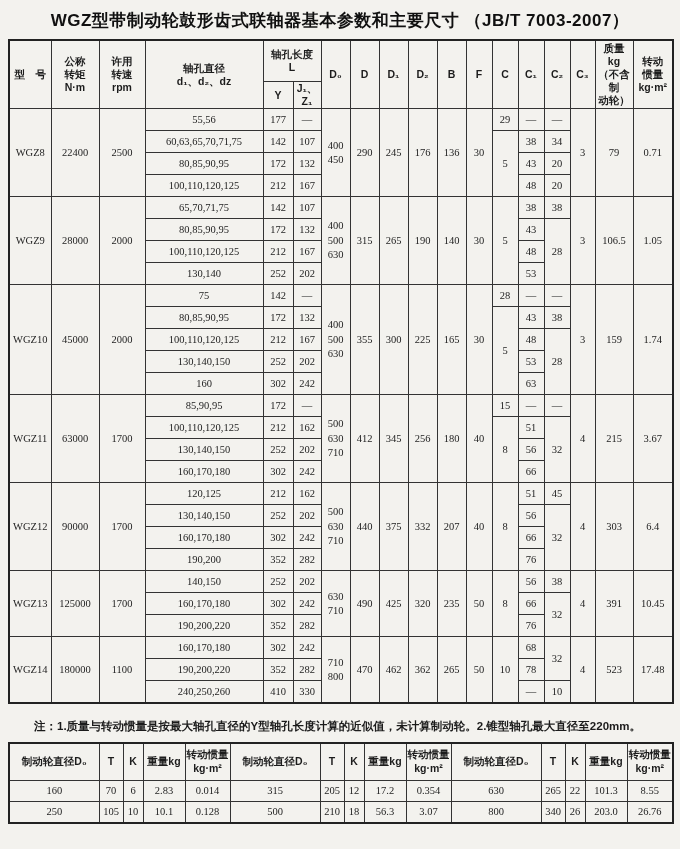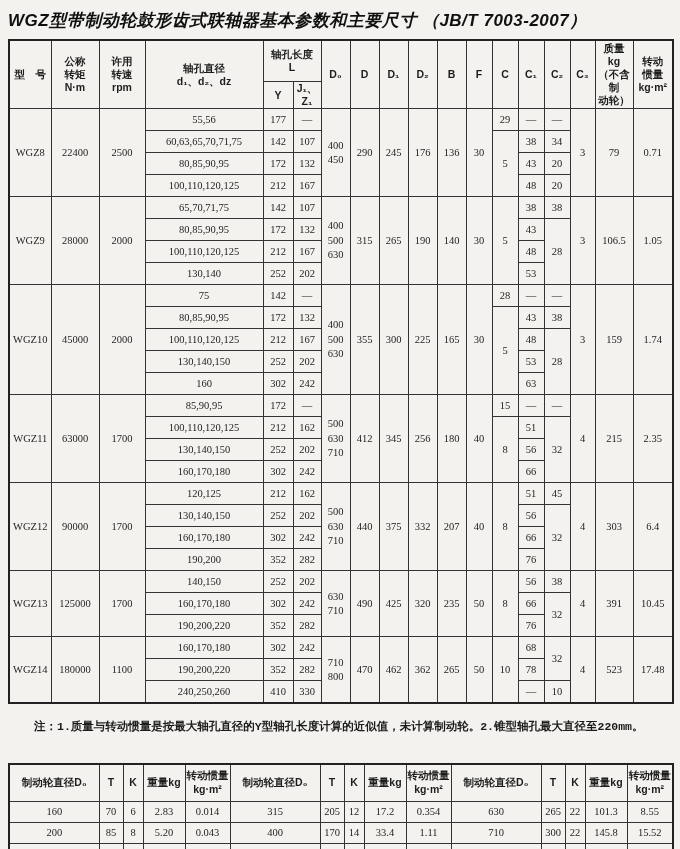--- a/index.html
+++ b/index.html
@@ -6,21 +6,21 @@
   body{
     width:680px;height:849px;
     background:#f3f2ee;
     color:#222;
     font-family:"Liberation Serif","DejaVu Serif",serif;
   }
   .page{padding:7px 8px 0 8px;}
   .title{
     font-family:"Liberation Sans","DejaVu Sans",sans-serif;
     font-weight:bold;font-size:17px;letter-spacing:.5px;
-    color:#101010;margin:2px 0 7px 0;font-style:italic;
+    text-align:center;color:#101010;margin:2px 0 7px 0;
   }
   table{border-collapse:collapse;table-layout:fixed;width:664px;}
   .main,.ktable{border:2px solid #222;}
   .main th,.main td,.ktable th,.ktable td{
     border:1px solid #333;text-align:center;vertical-align:middle;
     padding:0 1px;overflow:hidden;
   }
   .main th{
     font-family:"Liberation Sans","DejaVu Sans",sans-serif;
     font-weight:bold;font-size:10.5px;line-height:1.25;
@@ -28,23 +28,23 @@
   }
   .main thead tr:first-child th{height:40px;}
   .main thead tr:last-child th{height:21px;}
   .main td{
     font-family:"Liberation Serif","DejaVu Serif",serif;
     font-size:10.5px;height:21px;color:#232323;
   }
   .bore{text-align:left;padding-left:6px;margin-left:29px;}
   .stack{white-space:pre-line;line-height:1.35;}
   .notes{
-    font-family:Liberation Mono, monospace;
+    font-family:Liberation Sans, sans-serif;
     font-weight:bold;font-size:11.5px;color:#1b1b1b;
-    line-height:1.7;margin:13px 0 26px 0;
+    line-height:1.7;margin:13px 0 5px 0;
   }
   .notes .l1{padding-left:26px;}
   .notes .l2{padding-left:50px;}
   .ktable th{
     font-family:"Liberation Sans","DejaVu Sans",sans-serif;
     font-weight:bold;font-size:10.5px;height:36px;
     white-space:pre-line;line-height:1.3;color:#1c1c1c;
   }
   .ktable td{
     font-family:"Liberation Serif","DejaVu Serif",serif;
@@ -265,21 +265,21 @@
         <td rowspan="4">412</td>
         <td rowspan="4">345</td>
         <td rowspan="4">256</td>
         <td rowspan="4">180</td>
         <td rowspan="4">40</td>
         <td>15</td>
         <td>—</td>
         <td>—</td>
         <td rowspan="4">4</td>
         <td rowspan="4">215</td>
-        <td rowspan="4">2.35</td>
+        <td rowspan="4">3.67</td>
       </tr>
       <tr>
         <td class="bore">100,110,120,125</td>
         <td>212</td>
         <td>162</td>
         <td rowspan="3">8</td>
         <td>51</td>
         <td rowspan="3">32</td>
       </tr>
       <tr>
@@ -465,37 +465,20 @@
         <td>12</td>
         <td>17.2</td>
         <td>0.354</td>
         <td>630</td>
         <td>265</td>
         <td>22</td>
         <td>101.3</td>
         <td>8.55</td>
       </tr>
       <tr>
-        <td>200</td>
-        <td>85</td>
-        <td>8</td>
-        <td>5.20</td>
-        <td>0.043</td>
-        <td>400</td>
-        <td>170</td>
-        <td>14</td>
-        <td>33.4</td>
-        <td>1.11</td>
-        <td>710</td>
-        <td>300</td>
-        <td>22</td>
-        <td>145.8</td>
-        <td>15.52</td>
-      </tr>
-      <tr>
         <td>250</td>
         <td>105</td>
         <td>10</td>
         <td>10.1</td>
         <td>0.128</td>
         <td>500</td>
         <td>210</td>
         <td>18</td>
         <td>56.3</td>
         <td>3.07</td>

